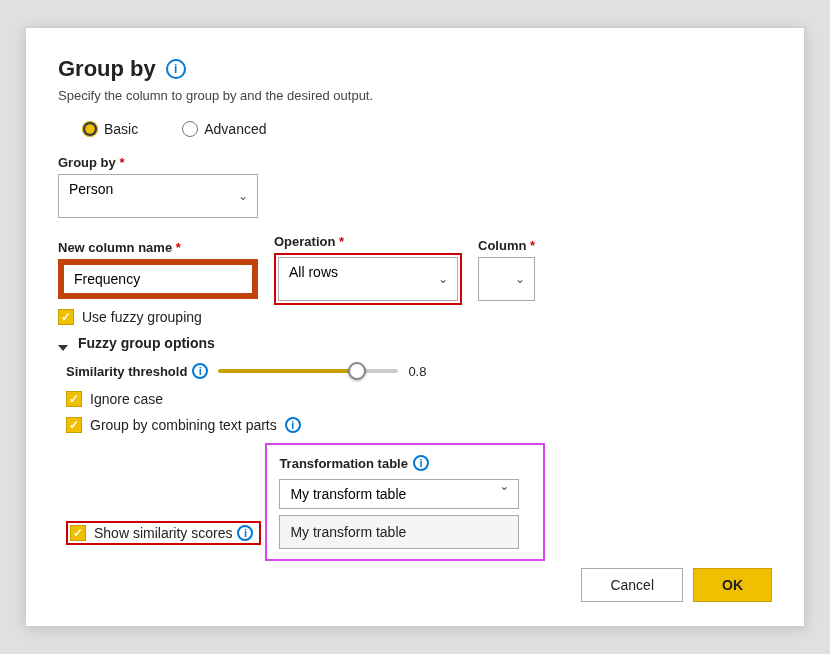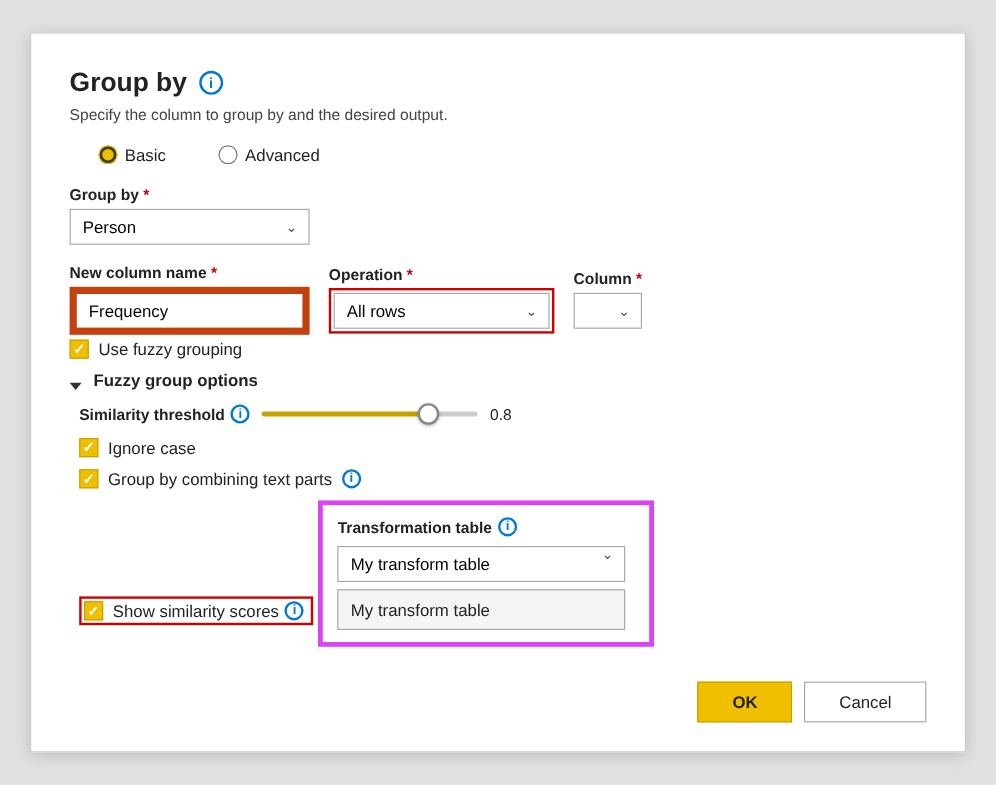--- a/index.html
+++ b/index.html
@@ -79,21 +79,21 @@
     }
     .select-wrapper {
       position: relative;
       display: inline-flex;
       align-items: center;
     }
     .select-wrapper select {
       appearance: none;
       -webkit-appearance: none;
       border: 1px solid #aaa;
-      padding: 6px 32px 6px 10px;
+      padding: 6px 32px 20px 10px;
       font-size: 14px;
       background: #fff;
       cursor: pointer;
       outline: none;
       width: 100%;
     }
     .chevron-icon {
       position: absolute;
       right: 10px;
       pointer-events: none;
@@ -220,21 +220,21 @@
       min-width: 24px;
     }
     .show-similarity-wrapper {
       border: 2px solid #c00;
       display: inline-flex;
       padding: 2px 6px 2px 2px;
       align-items: center;
       margin-bottom: 12px;
     }
     .transform-section {
-      border: 4px solid #d946ef;
+      border: 2px solid #d946ef;
       padding: 10px 12px;
       display: inline-block;
       width: 280px;
       margin-bottom: 12px;
     }
     .transform-label {
       font-size: 13px;
       font-weight: 600;
       display: flex;
       align-items: center;
@@ -416,16 +416,16 @@
         <select class="transform-select">
           <option>My transform table</option>
         </select>
         <span class="chevron-icon">⌄</span>
       </div>
       <div class="transform-dropdown-open">My transform table</div>
     </div>
   </div>
 
   <div class="bottom-row">
+    <button class="btn btn-cancel">Cancel</button>
     <button class="btn btn-ok">OK</button>
-    <button class="btn btn-cancel">Cancel</button>
   </div>
 </div>
 
 </body></html>

